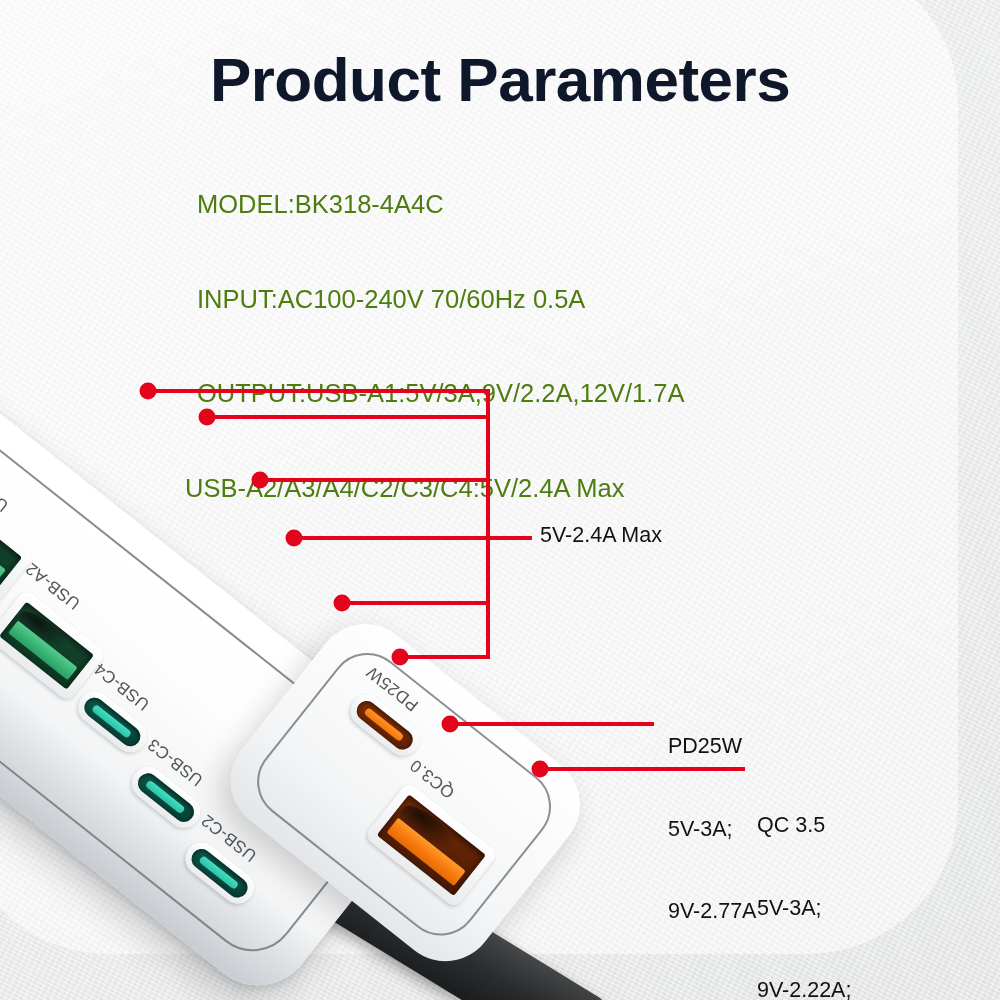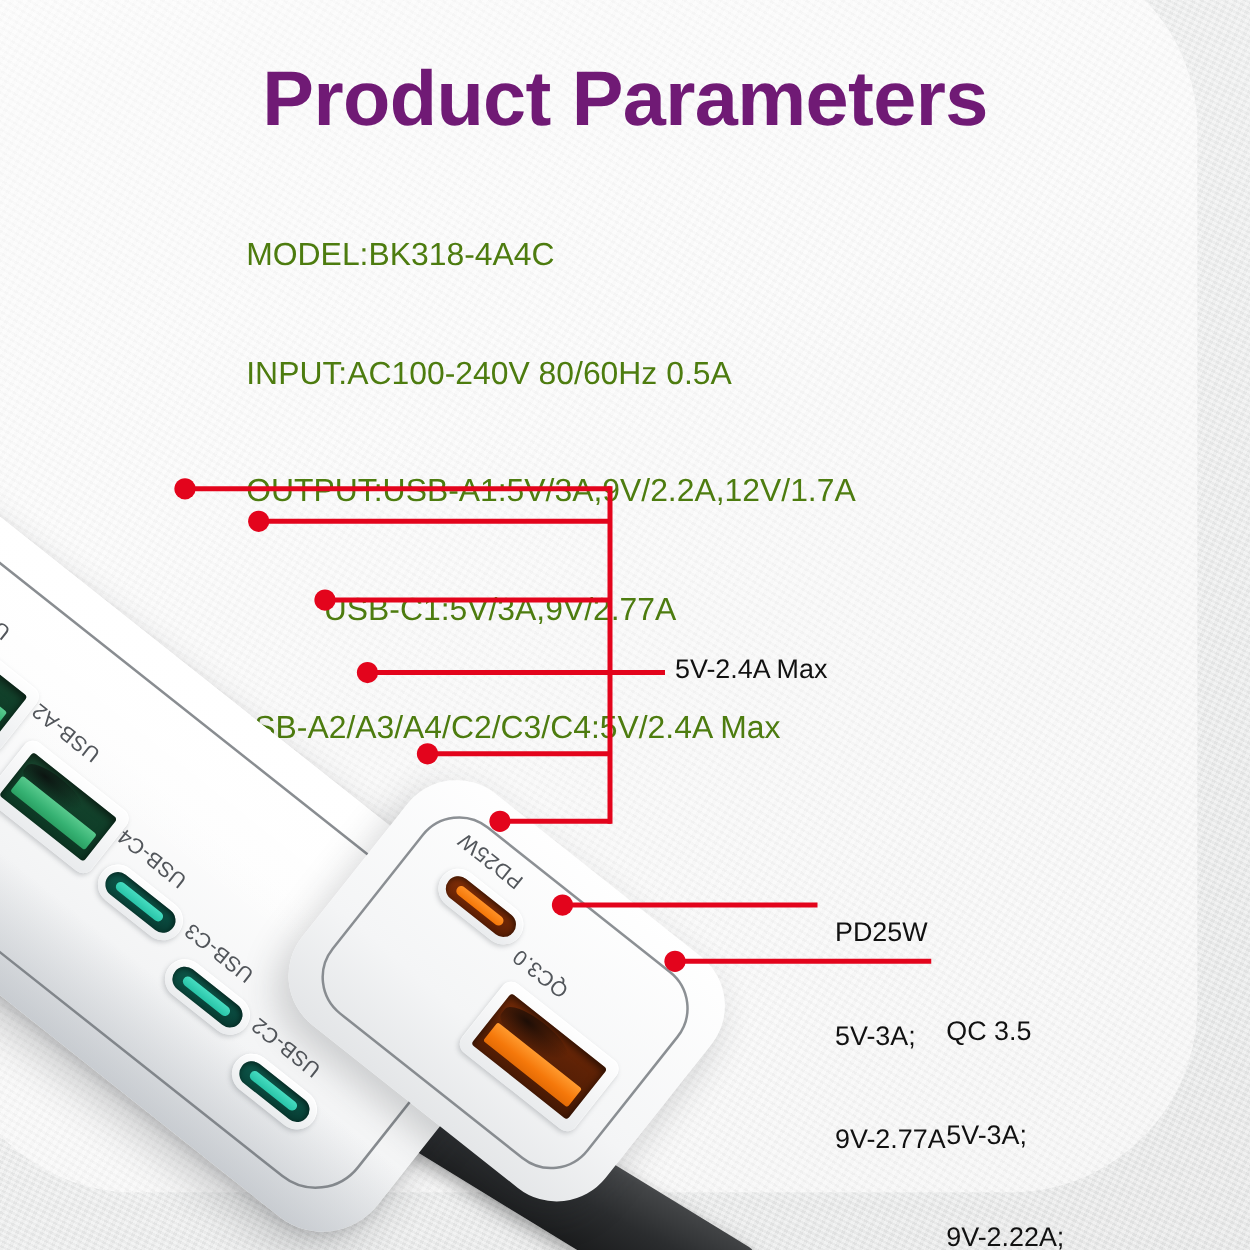--- a/index.html
+++ b/index.html
@@ -21,21 +21,21 @@
     position:absolute;left:-42px;top:-46px;width:1000px;height:1000px;
     border-radius:150px;
     background:
       repeating-linear-gradient(31deg, rgba(0,0,0,.009) 0 2px, rgba(255,255,255,.34) 2px 5px),
       repeating-linear-gradient(-58deg, rgba(0,0,0,.008) 0 3px, rgba(255,255,255,.25) 3px 6px),
       linear-gradient(160deg,#fbfbfb 0%,#f7f7f7 45%,#f2f2f2 100%);
   }
   
   #title{
     position:absolute;left:0;top:44px;width:1000px;text-align:center;
-    font-size:62px;font-weight:bold;color:#701a75;letter-spacing:-.5px;
+    font-size:62px;font-weight:bold;color:#0f172a;letter-spacing:-.5px;
     font-family:"Liberation Sans","DejaVu Sans",sans-serif;
   }
   #spec-block{
     position:absolute;left:197px;top:126px;width:700px;
     font-size:25.5px;line-height:31.5px;color:#4d7c0f;white-space:pre;
   }
   .spec-line{white-space:pre;}
   .spec-indent{padding-left:62px;}
   .spec-neg{margin-left:-12px;}
   
@@ -134,23 +134,22 @@
 </head>
 <body>
 
 <div id="bg-texture"></div>
 <div id="card"></div>
 
 <div id="title">Product Parameters</div>
 
 <div id="spec-block">
   <div class="spec-line">MODEL:BK318-4A4C</div>
-  <div class="spec-line">INPUT:AC100-240V 80/60Hz 0.5A</div>
+  <div class="spec-line">INPUT:AC100-240V 70/60Hz 0.5A</div>
   <div class="spec-line">OUTPUT:USB-A1:5V/3A,9V/2.2A,12V/1.7A</div>
-  <div class="spec-line spec-indent">USB-C1:5V/3A,9V/2.77A</div>
   <div class="spec-line spec-neg">USB-A2/A3/A4/C2/C3/C4:5V/2.4A Max</div>
 </div>
 
 <div id="device-wrap">
 
   <div id="cable"></div>
 
   <div id="device">
     <div id="body-shell"></div>
     <div id="body-top-hl"></div>

